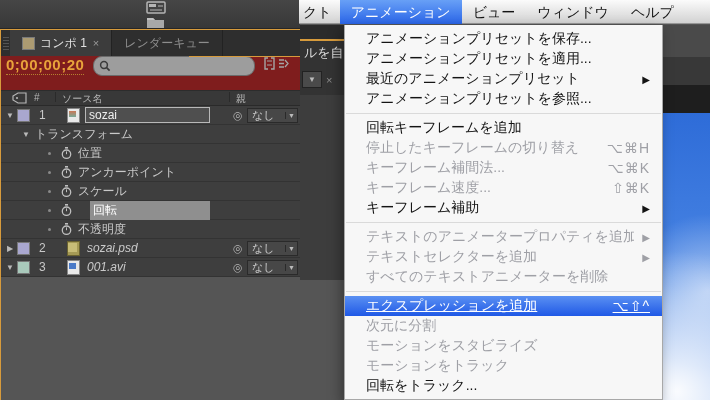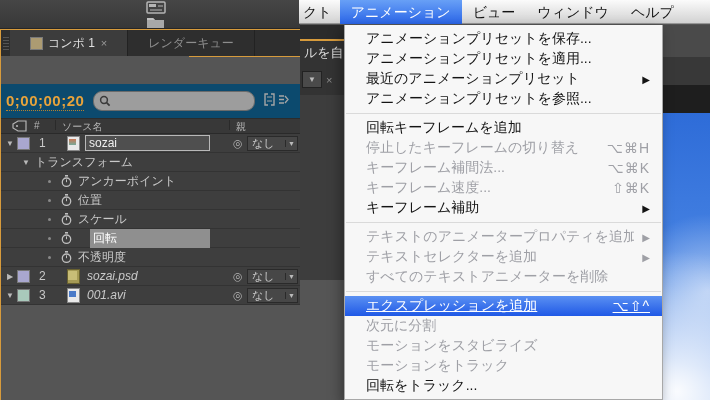--- a/index.html
+++ b/index.html
@@ -45,28 +45,28 @@
       radial-gradient(circle at 95% 62%, rgba(255,255,255,.55), rgba(255,255,255,0) 42%),
       linear-gradient(#2e6cd8,#4a86e4 60%,#9dbdf0);}
 
   
   #panel{position:absolute;left:0;top:29px;width:300px;height:371px;background:#555;
     border-left:1px solid #d79b3c;border-top:1px solid #d79b3c;box-sizing:border-box;}
   .tab-underline{position:absolute;top:26px;left:188px;right:0;height:1px;background:#d79b3c;}
   .tabs{height:26px;background:#2e2e2e;display:flex;align-items:stretch;}
   .grip{width:6px;margin:5px 1px 5px 2px;
     background:repeating-linear-gradient(#2e2e2e 0 2px,#555 2px 3px);}
-  .tab{display:flex;align-items:center;padding:0 20px;font-size:12px;border-right:1px solid #222;}
+  .tab{display:flex;align-items:center;padding:0 12px;font-size:12px;border-right:1px solid #222;}
   .tab.active{background:#3c3c3c;color:#e0e0e0;}
   .tab.inactive{color:#8d8d8d;}
   .tab-swatch{width:11px;height:11px;background:#ac9b72;border:1px solid #7a7a7a;margin-right:5px;}
   .tab-close{margin-left:6px;color:#999;font-size:11px;}
 
-  .timebar{height:35px;background:#0c4a6e;border-bottom:1px solid #2c2c2c;
-    display:flex;align-items:center;box-sizing:border-box;margin-top:28px;}
+  .timebar{height:35px;background:#7f1d1d;border-bottom:1px solid #2c2c2c;
+    display:flex;align-items:flex-start;box-sizing:border-box;}
   .timecode{color:#e8a33b;font-weight:bold;font-size:15px;margin-left:5px;
     border-bottom:1px dotted #b5812f;padding-bottom:1px;letter-spacing:.5px;}
   .searchbox{margin-left:9px;width:160px;height:18px;background:#9d9d9d;
     border:1px solid #6b6b6b;border-radius:9px;display:flex;align-items:center;}
   .flowchart-wrap{margin-left:auto;margin-right:10px;}
 
   .colhead{position:relative;height:14px;background:#383838;border-bottom:1px solid #2a2a2a;
     font-size:10px;color:#b5b5b5;}
   .colhead span{position:absolute;top:1px;}
   .ch-tag{left:11px;top:0px;}
@@ -259,32 +259,32 @@
         </div>
         <div class="row">
           <span class="kdot"></span>
           <span class="sw">
             <svg width="11" height="13" viewBox="0 0 11 13">
               <rect x="4" y="0" width="3" height="1.6" fill="#c0c0c0"></rect>
               <circle cx="5.5" cy="7.2" r="4.2" fill="none" stroke="#c0c0c0" stroke-width="1.3"></circle>
               <line x1="5.5" y1="7.2" x2="5.5" y2="4.4" stroke="#c0c0c0"></line>
             </svg>
           </span>
-          <span class="plabel">アンカーポイント</span>
+          <span class="plabel">位置</span>
         </div>
         <div class="row">
           <span class="kdot"></span>
           <span class="sw">
             <svg width="11" height="13" viewBox="0 0 11 13">
               <rect x="4" y="0" width="3" height="1.6" fill="#c0c0c0"></rect>
               <circle cx="5.5" cy="7.2" r="4.2" fill="none" stroke="#c0c0c0" stroke-width="1.3"></circle>
               <line x1="5.5" y1="7.2" x2="5.5" y2="4.4" stroke="#c0c0c0"></line>
             </svg>
           </span>
-          <span class="plabel">位置</span>
+          <span class="plabel">アンカーポイント</span>
         </div>
         <div class="row">
           <span class="kdot"></span>
           <span class="sw">
             <svg width="11" height="13" viewBox="0 0 11 13">
               <rect x="4" y="0" width="3" height="1.6" fill="#c0c0c0"></rect>
               <circle cx="5.5" cy="7.2" r="4.2" fill="none" stroke="#c0c0c0" stroke-width="1.3"></circle>
               <line x1="5.5" y1="7.2" x2="5.5" y2="4.4" stroke="#c0c0c0"></line>
             </svg>
           </span>

